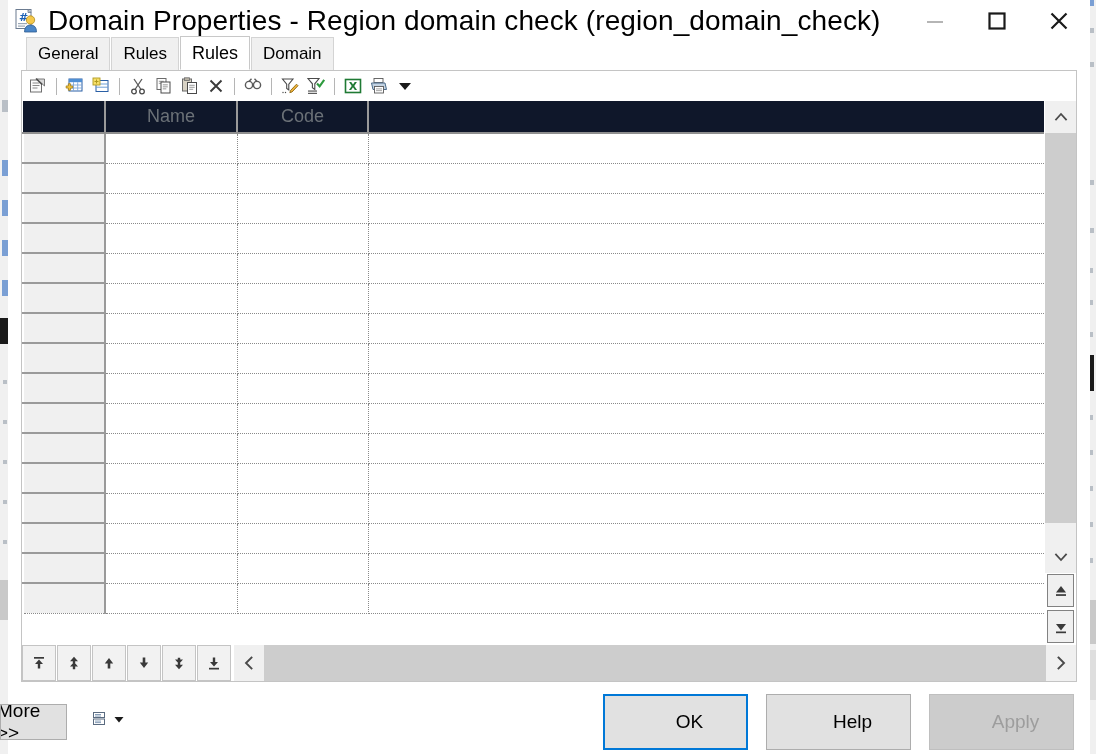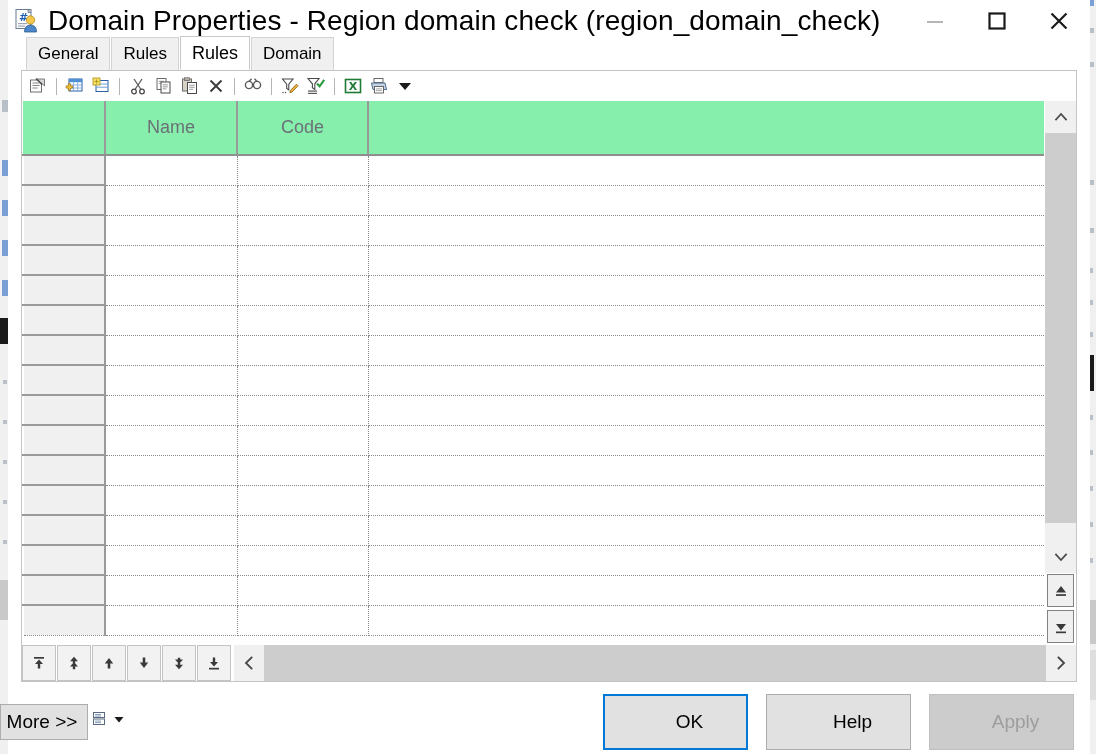--- a/index.html
+++ b/index.html
@@ -147,29 +147,29 @@
     border-collapse: collapse;
     table-layout: fixed;
     width: 100%;
   }
   table.grid col.c-sel  { width: 82px; }
   table.grid col.c-name { width: 132px; }
   table.grid col.c-code { width: 131px; }
   table.grid col.c-rest { width: auto; }
 
   table.grid thead th {
-    height: 22px;
-    background: #86efac;
+    height: 32px;
+    background: #0f172a;
     border-right: 2px solid #9a9a9a;
     border-bottom: 2px solid #8f8f8f;
     font-size: 18px;
     font-weight: normal;
     color: #6b7177;
     text-align: center;
-    padding: 16px;
+    padding: 0;
   }
   table.grid thead th.c-rest { border-right: none; }
 
   table.grid tbody td {
     height: 30px;
     padding: 0;
     background: #ffffff;
     border-right: 1px dotted #8a8a8a;
     border-bottom: 1px dotted #8a8a8a;
   }
@@ -251,21 +251,21 @@
   
   #footer {
     flex: 0 0 64px; height: 64px;
     background: #ffffff;
     display: flex; align-items: center;
     position: relative;
     padding: 0 12px;
   }
   #more-btn {
     position: absolute; left: -8px; top: 14px;
-    width: 88px; height: 36px;
+    width: 67px; height: 36px;
     background: #e1e1e1;
     border: 1px solid #adadad;
     display: flex; align-items: center; justify-content: center;
     font-size: 19px; color: #000;
     cursor: default;
     overflow: hidden;
   }
   #more-btn span { margin-left: -4px; }
   #more-dropdown {
     position: absolute; left: 82px; top: 20px;

